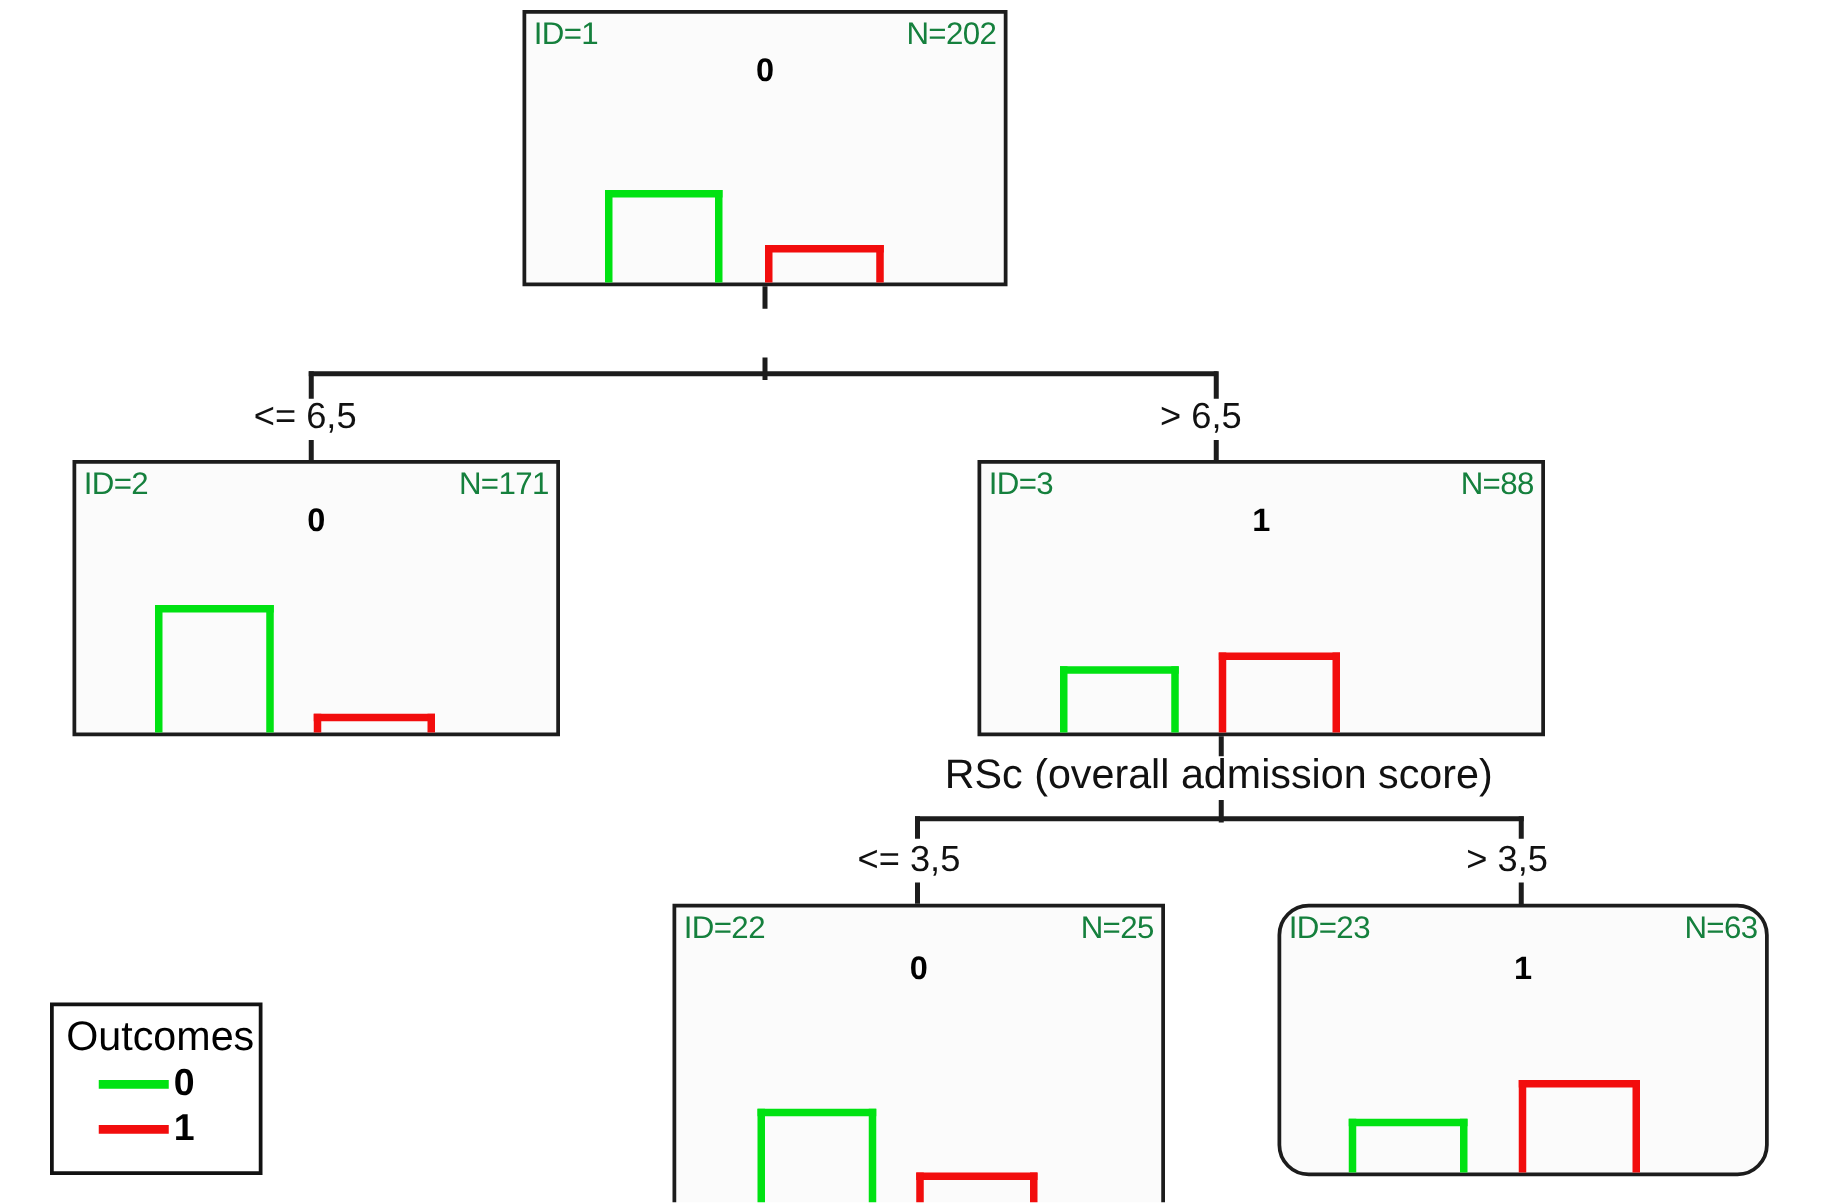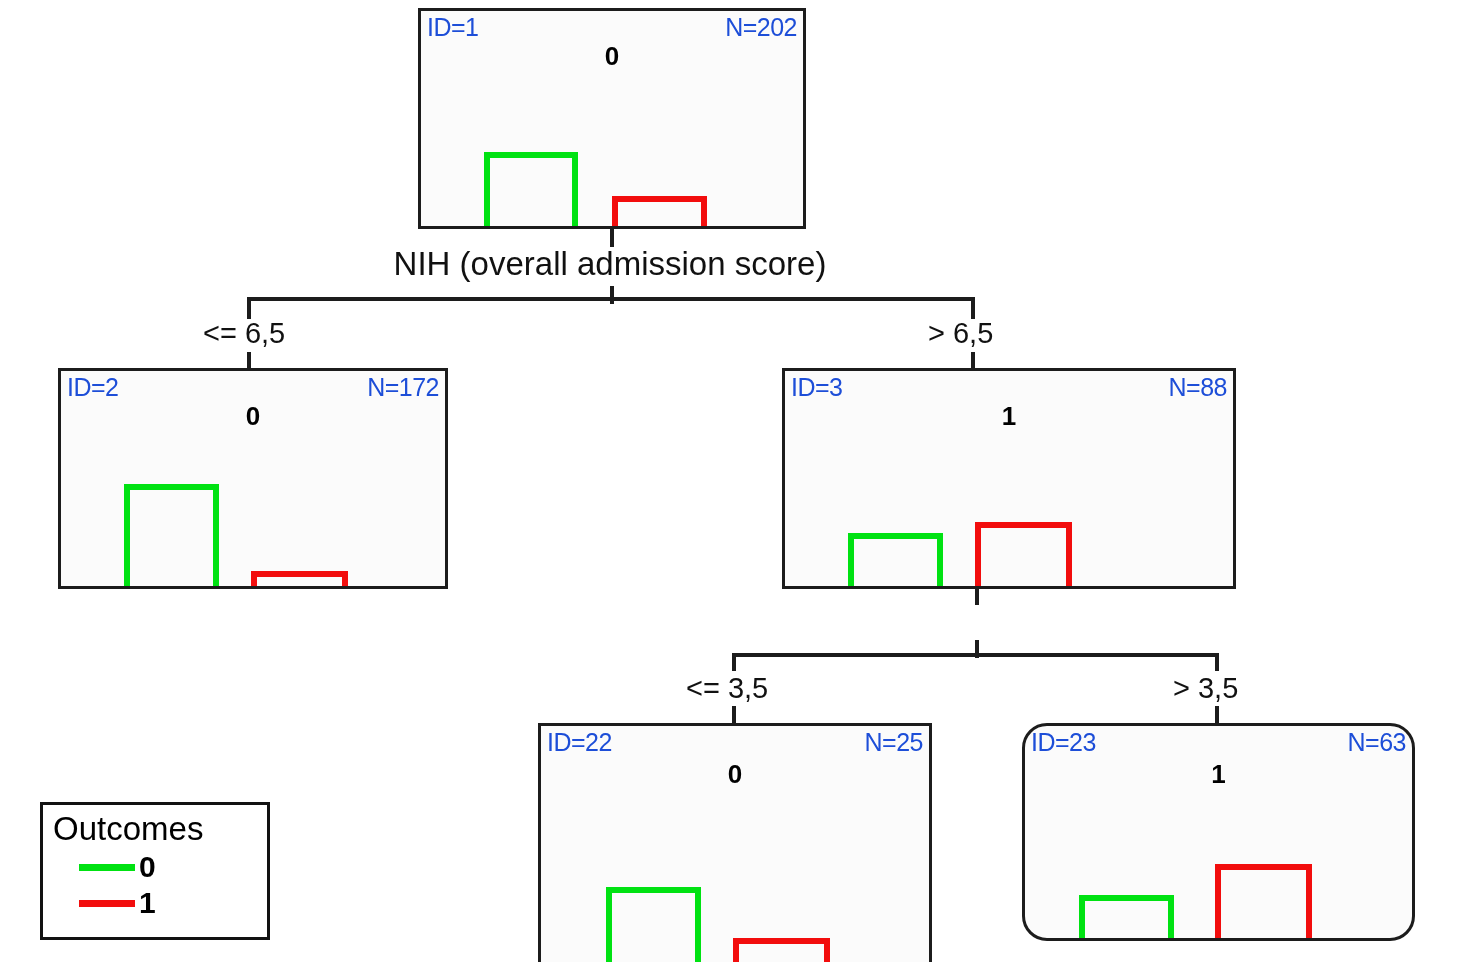--- a/index.html
+++ b/index.html
@@ -21,21 +21,21 @@
     position: absolute;
     box-sizing: border-box;
     border: 3px solid #1c1c1c;
     background: #fbfbfb;
   }
   .node-id, .node-n {
     position: absolute;
     top: 2px;
     font-size: 25px;
     line-height: 28px;
-    color: #1d4ed8;
+    color: #15803d;
     letter-spacing: -0.5px;
     white-space: nowrap;
   }
   .node-id { left: 6px; }
   .node-n  { right: 6px; }
   .node-class {
     position: absolute;
     left: 0;
     right: 0;
     text-align: center;
@@ -136,57 +136,57 @@
     <span class="node-n">N=202</span>
     <span class="node-class" style="top:30px;">0</span>
     <div class="plot">
       <div class="bar bar-green" style="left:63px; width:94px; height:74px;"></div>
       <div class="bar bar-red" style="left:191px; width:95px; height:30px;"></div>
     </div>
   </div>
 
   <div class="vline" style="left:610px; top:229px; height:18px;"></div>
 
-  <div class="split-label" style="left:310px; top:245px; width:600px;">NIH (overall admission score)</div>
 
   <div class="vline" style="left:610px; top:286px; height:18px;"></div>
 
   <div class="hline" style="left:247px; top:297px; width:727px;"></div>
 
   <div class="vline" style="left:247px; top:297px; height:22px;"></div>
 
   <div class="vline" style="left:247px; top:352px; height:18px;"></div>
 
   <div class="vline" style="left:971px; top:297px; height:22px;"></div>
   <div class="vline" style="left:971px; top:352px; height:18px;"></div>
 
   <div class="branch-label" style="left:203px; top:317px; text-align:left;">&lt;= 6,5</div>
   <div class="branch-label" style="left:928px; top:317px; text-align:left;">&gt; 6,5</div>
 
   <div class="node" style="left:58px; top:368px; width:390px; height:221px;">
     <span class="node-id">ID=2</span>
-    <span class="node-n">N=172</span>
+    <span class="node-n">N=171</span>
     <span class="node-class" style="top:30px;">0</span>
     <div class="plot">
       <div class="bar bar-green" style="left:63px; width:95px; height:102px;"></div>
       <div class="bar bar-red" style="left:190px; width:97px; height:15px;"></div>
     </div>
   </div>
 
   <div class="node" style="left:782px; top:368px; width:454px; height:221px;">
     <span class="node-id">ID=3</span>
     <span class="node-n">N=88</span>
     <span class="node-class" style="top:30px;">1</span>
     <div class="plot">
       <div class="bar bar-green" style="left:63px; width:95px; height:53px;"></div>
       <div class="bar bar-red" style="left:190px; width:97px; height:64px;"></div>
     </div>
   </div>
   <div class="vline" style="left:975px; top:589px; height:16px;"></div>
 
+  <div class="split-label" style="left:680px; top:600px; width:590px;">RSc (overall admission score)</div>
 
   <div class="vline" style="left:975px; top:640px; height:18px;"></div>
   <div class="hline" style="left:732px; top:653px; width:487px;"></div>
   <div class="vline" style="left:732px; top:653px; height:18px;"></div>
   <div class="vline" style="left:732px; top:706px; height:18px;"></div>
   <div class="vline" style="left:1215px; top:653px; height:18px;"></div>
   <div class="vline" style="left:1215px; top:706px; height:18px;"></div>
 
   <div class="branch-label" style="left:686px; top:672px; text-align:left;">&lt;= 3,5</div>
   <div class="branch-label" style="left:1173px; top:672px; text-align:left;">&gt; 3,5</div>
@@ -204,21 +204,21 @@
   <div class="node" style="left:1022px; top:723px; width:393px; height:218px;border-radius:25px;">
     <span class="node-id">ID=23</span>
     <span class="node-n">N=63</span>
     <span class="node-class" style="top:33px;">1</span>
     <div class="plot">
       <div class="bar bar-green" style="left:54px; width:95px; height:43px;"></div>
       <div class="bar bar-red" style="left:190px; width:97px; height:74px;"></div>
     </div>
   </div>
 
-  <div id="legend" style="left:40px; top:802px; width:230px; height:138px;">
+  <div id="legend" style="left:40px; top:802px; width:170px; height:138px;">
     <div class="legend-title">Outcomes</div>
     <div class="legend-row">
       <span class="swatch" style="background:#00e212;"></span>
       <span class="legend-text">0</span>
     </div>
     <div class="legend-row">
       <span class="swatch" style="background:#f20d0d;"></span>
       <span class="legend-text">1</span>
     </div>
   </div>

